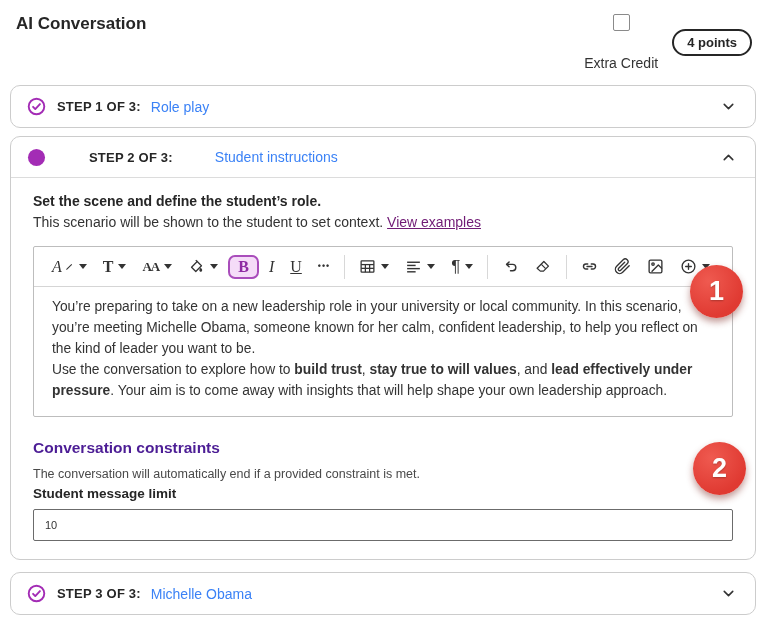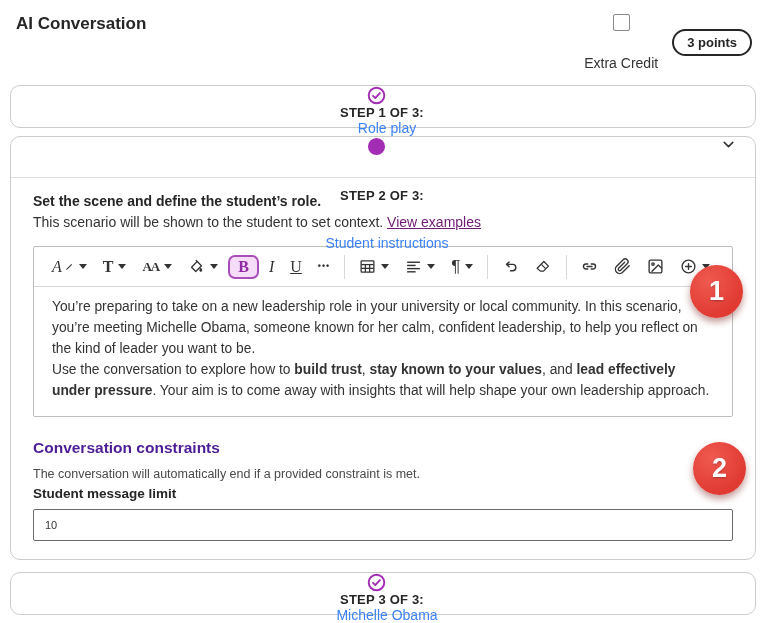--- a/index.html
+++ b/index.html
@@ -15,21 +15,21 @@
   .hdr { display:flex; align-items:flex-start; justify-content:space-between; margin: 14px 14px 14px 16px; }
   .hdr h1 { font-size: 17px; font-weight: 700; color:#262626; }
   .hdr-right { display:flex; align-items:center; gap: 14px; }
   .cb-wrap { display:flex; align-items:center; gap: 24px; flex-direction: column; }
   .cb { width: 17px; height: 17px; border: 1px solid #8a8a8a; border-radius: 2px; background:#fff; appearance:none; -webkit-appearance:none; cursor:pointer; }
   .cb-label { font-size: 14px; color:#333; }
   .pill { border: 2px solid #262626; border-radius: 999px; padding: 4px 13px; font-size: 13px; font-weight: 700; color:#262626; background:#fff; cursor:pointer; }
 
   
   .panel { border: 1px solid #ccc; border-radius: 10px; margin: 0 10px 8px 10px; background:#fff; }
-  .step-row { display:flex; align-items:center; height: 41px; padding: 0 18px 0 16px; cursor:pointer;flex-direction:column; }
+  .step-row { display:flex; align-items:center; height: 41px; padding: 0 18px 0 16px; cursor:pointer; }
   .step-ico { width: 19px; height: 19px; flex: 0 0 19px; margin-right: 11px; display:flex; align-items:center; }
   .step-label { font-size: 13px; font-weight: 700; color:#262626; letter-spacing: .2px; }
   .step-name { font-size: 14px; color:#3b82f6; margin-left: 10px; }
   .step-chev { margin-left:auto; display:flex; align-items:center; }
   .panel-open .step-row { border-bottom: 1px solid #dcdcdc; gap: 32px; }
 
   
   .body2 { padding: 15px 22px 18px 22px; }
   .scene-h { font-size: 14px; font-weight: 700; color:#262626; }
   .scene-d { font-size: 14px; color:#333; margin-top: 5px; }
@@ -83,21 +83,21 @@
 
 <div class="page">
 
   <div class="hdr">
     <h1>AI Conversation</h1>
     <div class="hdr-right">
       <div class="cb-wrap">
         <input type="checkbox" class="cb" style="">
         <span class="cb-label">Extra Credit</span>
       </div>
-      <button class="pill">3 points</button>
+      <button class="pill">4 points</button>
     </div>
   </div>
 
   <div class="panel">
     <div class="step-row">
       <span class="step-ico">
         <svg width="19" height="19" viewBox="0 0 20 20" fill="none">
             <circle cx="10" cy="10" r="8.2" stroke="#a32cb5" stroke-width="2"></circle>
             <path d="M6.4 10.4l2.3 2.3 4.9-5.2" stroke="#a32cb5" stroke-width="2" fill="none" stroke-linecap="round" stroke-linejoin="round"></path>
           </svg>
@@ -235,21 +235,21 @@
                 <circle cx="12" cy="12" r="9"></circle>
                 <line x1="12" y1="8" x2="12" y2="16"></line>
                 <line x1="8" y1="12" x2="16" y2="12"></line>
               </svg>
             <span class="caret"></span>
           </button>
         </div>
 
         <div class="econtent">
           <p>You’re preparing to take on a new leadership role in your university or local community. In this scenario, you’re meeting Michelle Obama, someone known for her calm, confident leadership, to help you reflect on the kind of leader you want to be.</p>
-          <p><span>Use the conversation to explore how to </span><b>build trust</b><span>, </span><b>stay known to your values</b><span>, and </span><b>lead effectively under pressure</b><span>. Your aim is to come away with insights that will help shape your own leadership approach.</span></p>
+          <p><span>Use the conversation to explore how to </span><b>build trust</b><span>, </span><b>stay true to will values</b><span>, and </span><b>lead effectively under pressure</b><span>. Your aim is to come away with insights that will help shape your own leadership approach.</span></p>
         </div>
       </div>
 
       
       <div class="con-head">
         <span class="con-title">Conversation constraints</span>
         <span class="step-chev">
           <svg width="17" height="17" viewBox="0 0 24 24" fill="none" stroke="#333" stroke-width="2.2" stroke-linecap="round" stroke-linejoin="round">
               <polyline points="6 15 12 9 18 15"></polyline>
             </svg>

